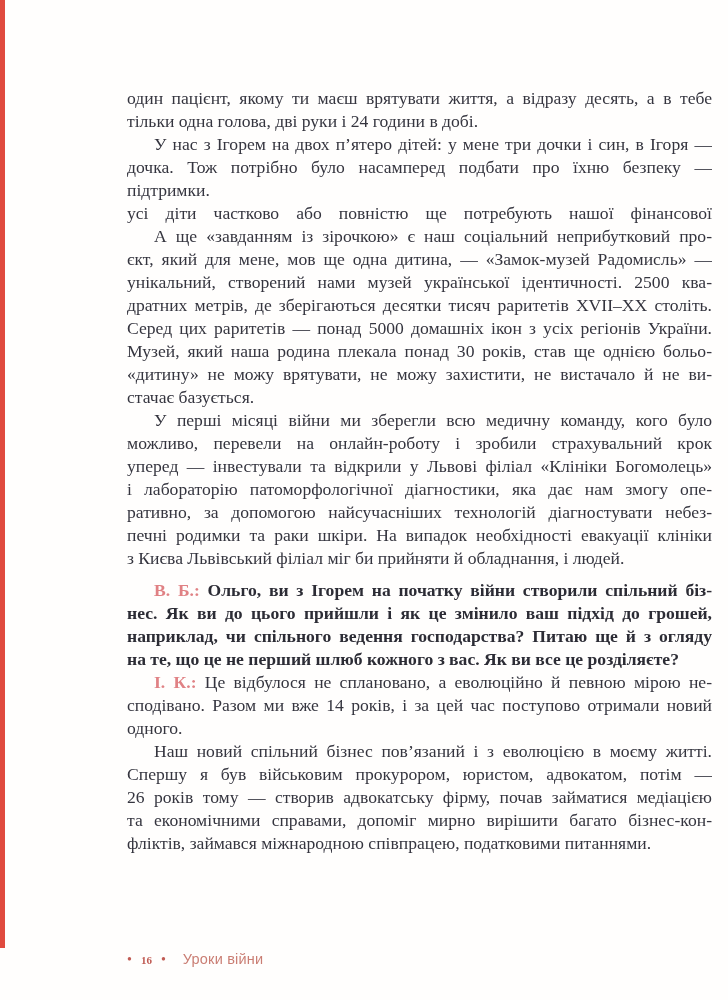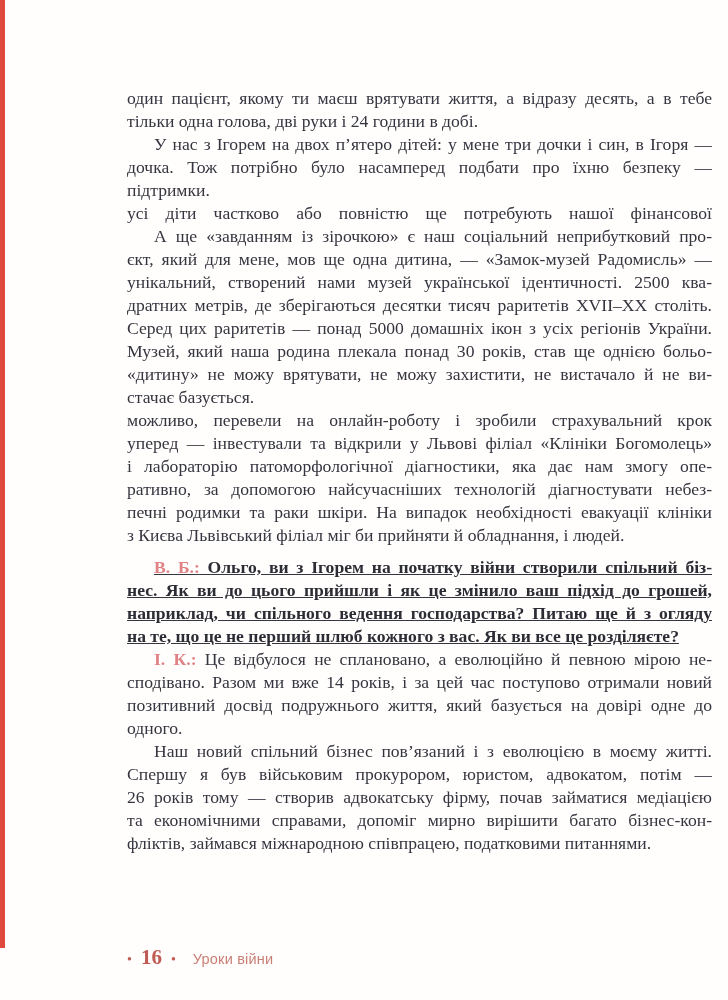--- a/index.html
+++ b/index.html
@@ -11,37 +11,37 @@
   }
   .edge-stripe{
     position:absolute;left:0;top:0;width:5px;height:948px;
   }
   .text-block{
     position:absolute;left:127px;top:87px;width:585px;
     color:#35353f;
     font-size:17.6px;line-height:23px;
   }
   .para{margin:0;}
-  .para.gap{margin-top:9px;text-decoration:underline;}
+  .para.gap{margin-top:9px;}
   .para.bold .jline{font-weight:bold;color:#2c2c35;}
   .jline{
     text-align:justify;
     text-align-last:justify;
     overflow:hidden;white-space:normal;
   }
   .jline.last{text-align-last:left;}
   .jline.indent{text-indent:27px;}
   .speaker{font-weight:bold;}
   .footer{
     position:absolute;left:127px;top:905px;width:585px;
     display:flex;align-items:baseline;
   }
   .footer .dot{font-size:14px;line-height:20px;}
   .footer .pnum{
-    font-weight:bold;font-size:21px;margin:0 9px;line-height:20px;
+    font-weight:bold;font-size:11px;margin:0 9px;line-height:20px;
   }
   .footer .btitle{
     font-family:"Liberation Sans","DejaVu Sans",sans-serif;
     font-size:14.5px;margin-left:17px;line-height:20px;letter-spacing:0.2px;margin-top:44px;
   }
 </style>
 </head>
 <body style="background: rgb(255, 254, 253);">
 
 <div class="edge-stripe" style="background: rgb(224, 74, 62);"></div>
@@ -61,37 +61,37 @@
       <div class="jline indent">А ще «завданням із зірочкою» є наш соціальний неприбутковий про-</div>
       <div class="jline">єкт, який для мене, мов ще одна дитина, — «Замок-музей Радомисль» —</div>
       <div class="jline">унікальний, створений нами музей української ідентичності. 2500 ква-</div>
       <div class="jline">дратних метрів, де зберігаються десятки тисяч раритетів XVII–XX століть.</div>
       <div class="jline">Серед цих раритетів — понад 5000 домашніх ікон з усіх регіонів України.</div>
       <div class="jline">Музей, який наша родина плекала понад 30 років, став ще однією больо-</div>
       <div class="jline">«дитину» не можу врятувати, не можу захистити, не вистачало й не ви-</div>
       <div class="jline last">стачає базується.</div>
     </div>
     <div class="para">
+      <div class="jline indent">У перші місяці війни ми зберегли всю медичну команду, кого було</div>
       <div class="jline">можливо, перевели на онлайн-роботу і зробили страхувальний крок</div>
       <div class="jline">уперед — інвестували та відкрили у Львові філіал «Клініки Богомолець»</div>
       <div class="jline">і лабораторію патоморфологічної діагностики, яка дає нам змогу опе-</div>
       <div class="jline">ративно, за допомогою найсучасніших технологій діагностувати небез-</div>
       <div class="jline">печні родимки та раки шкіри. На випадок необхідності евакуації клініки</div>
       <div class="jline last">з Києва Львівський філіал міг би прийняти й обладнання, і людей.</div>
     </div>
     <div class="para bold gap">
       <div class="jline" style="text-indent: 27px;"><span class="speaker" style="color: rgb(224, 129, 132);">В. Б.:</span> Ольго, ви з Ігорем на початку війни створили спільний біз-</div>
       <div class="jline">нес. Як ви до цього прийшли і як це змінило ваш підхід до грошей,</div>
       <div class="jline">наприклад, чи спільного ведення господарства? Питаю ще й з огляду</div>
       <div class="jline last">на те, що це не перший шлюб кожного з вас. Як ви все це розділяєте?</div>
     </div>
     <div class="para">
       <div class="jline" style="text-indent: 27px;"><span class="speaker" style="color: rgb(224, 129, 132);">І. К.:</span> Це відбулося не сплановано, а еволюційно й певною мірою не-</div>
       <div class="jline">сподівано. Разом ми вже 14 років, і за цей час поступово отримали новий</div>
-      <div class="jline">позитивний досвід подружнього життя, який базується на довірі одне до</div>
       <div class="jline last">одного.</div>
     </div>
     <div class="para">
       <div class="jline indent">Наш новий спільний бізнес пов’язаний і з еволюцією в моєму житті.</div>
       <div class="jline">Спершу я був військовим прокурором, юристом, адвокатом, потім —</div>
       <div class="jline">26 років тому — створив адвокатську фірму, почав займатися медіацією</div>
       <div class="jline">та економічними справами, допоміг мирно вирішити багато бізнес-кон-</div>
       <div class="jline last">фліктів, займався міжнародною співпрацею, податковими питаннями.</div>
     </div>
   </div>

